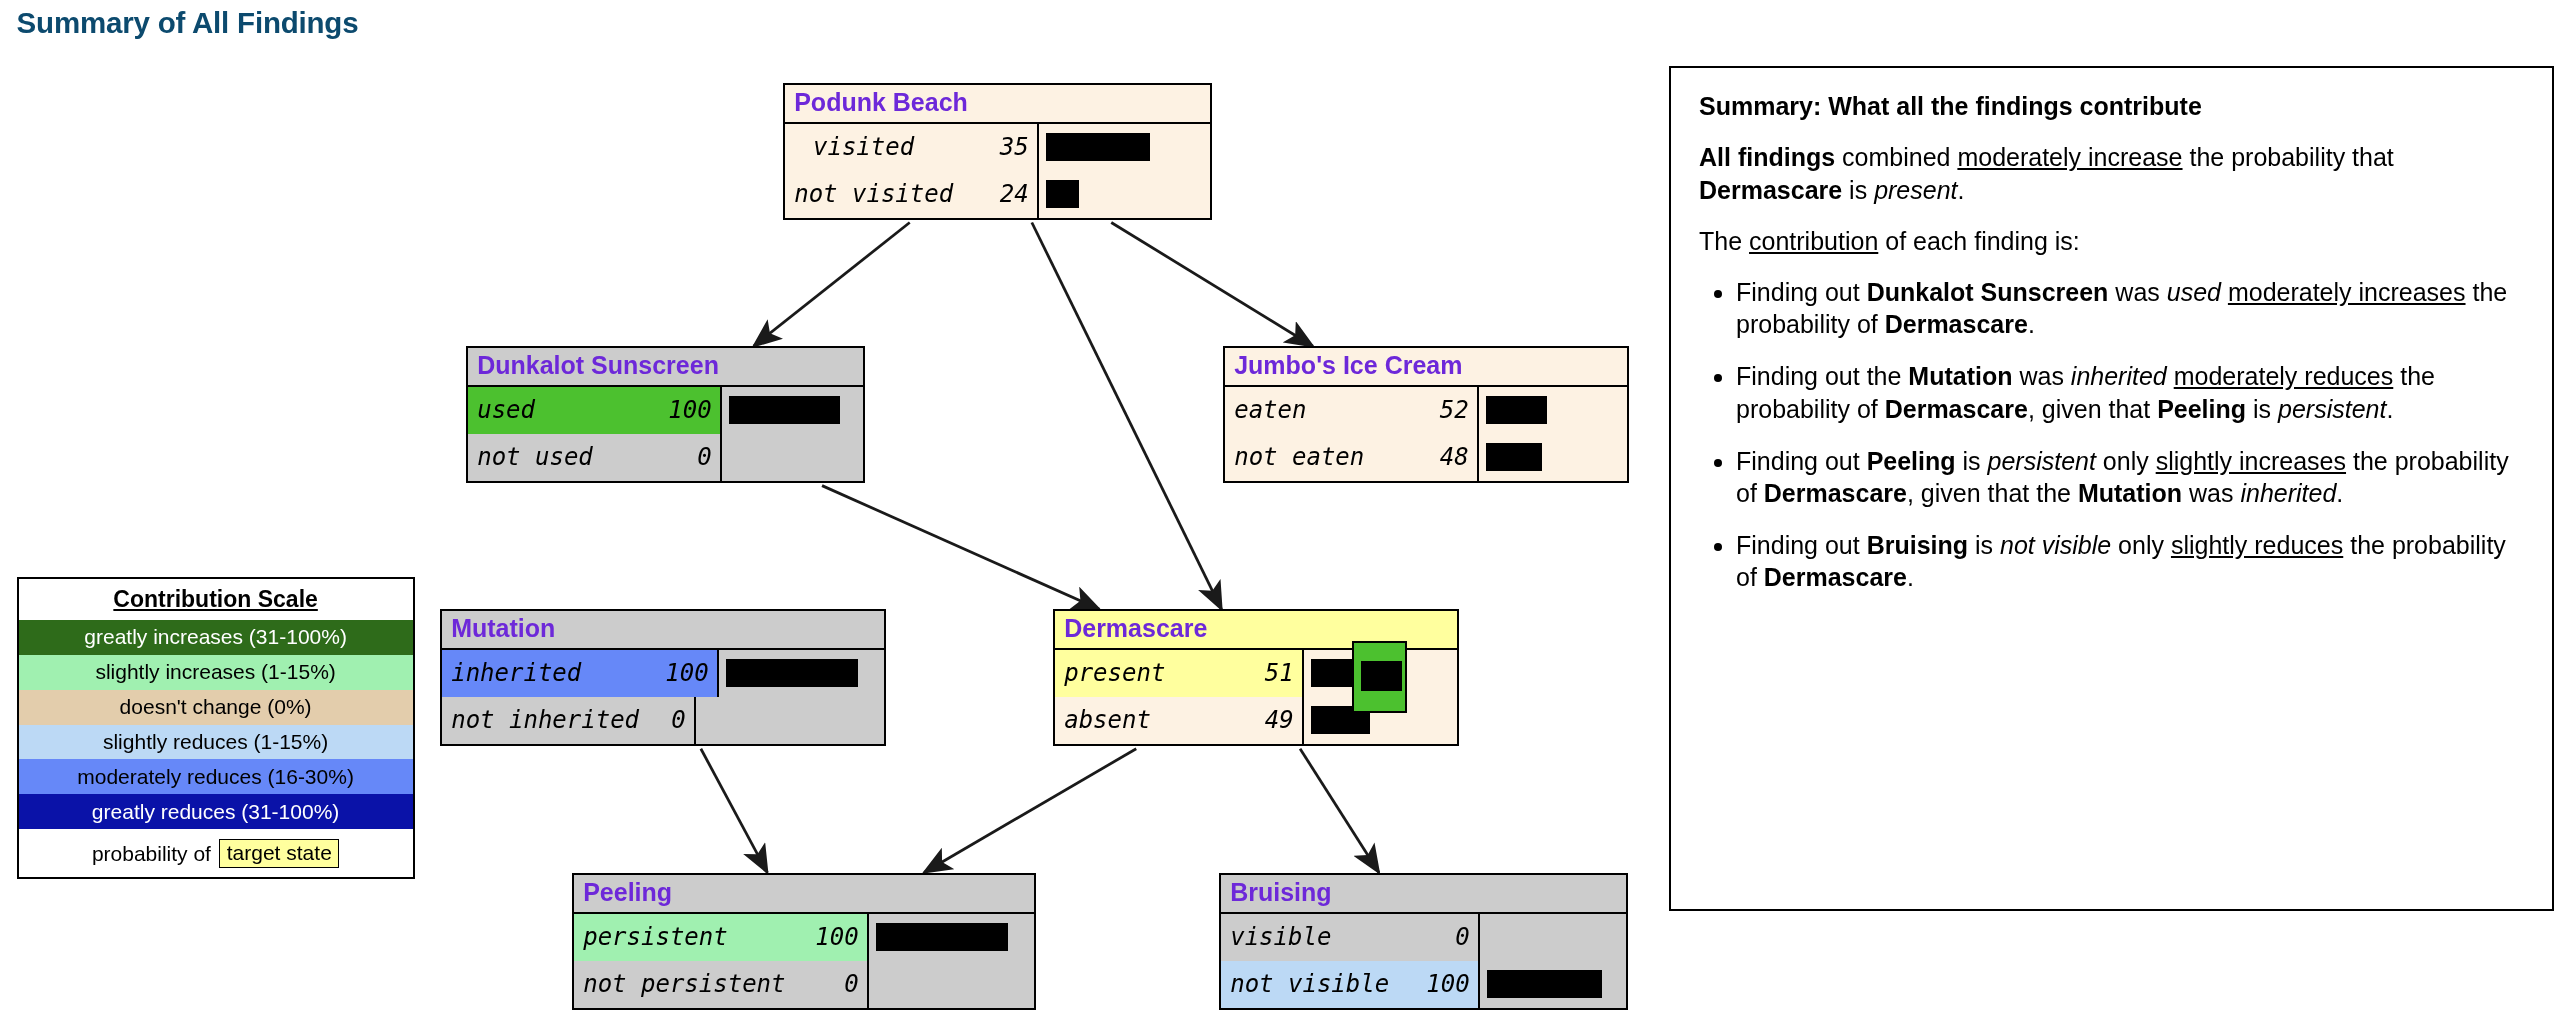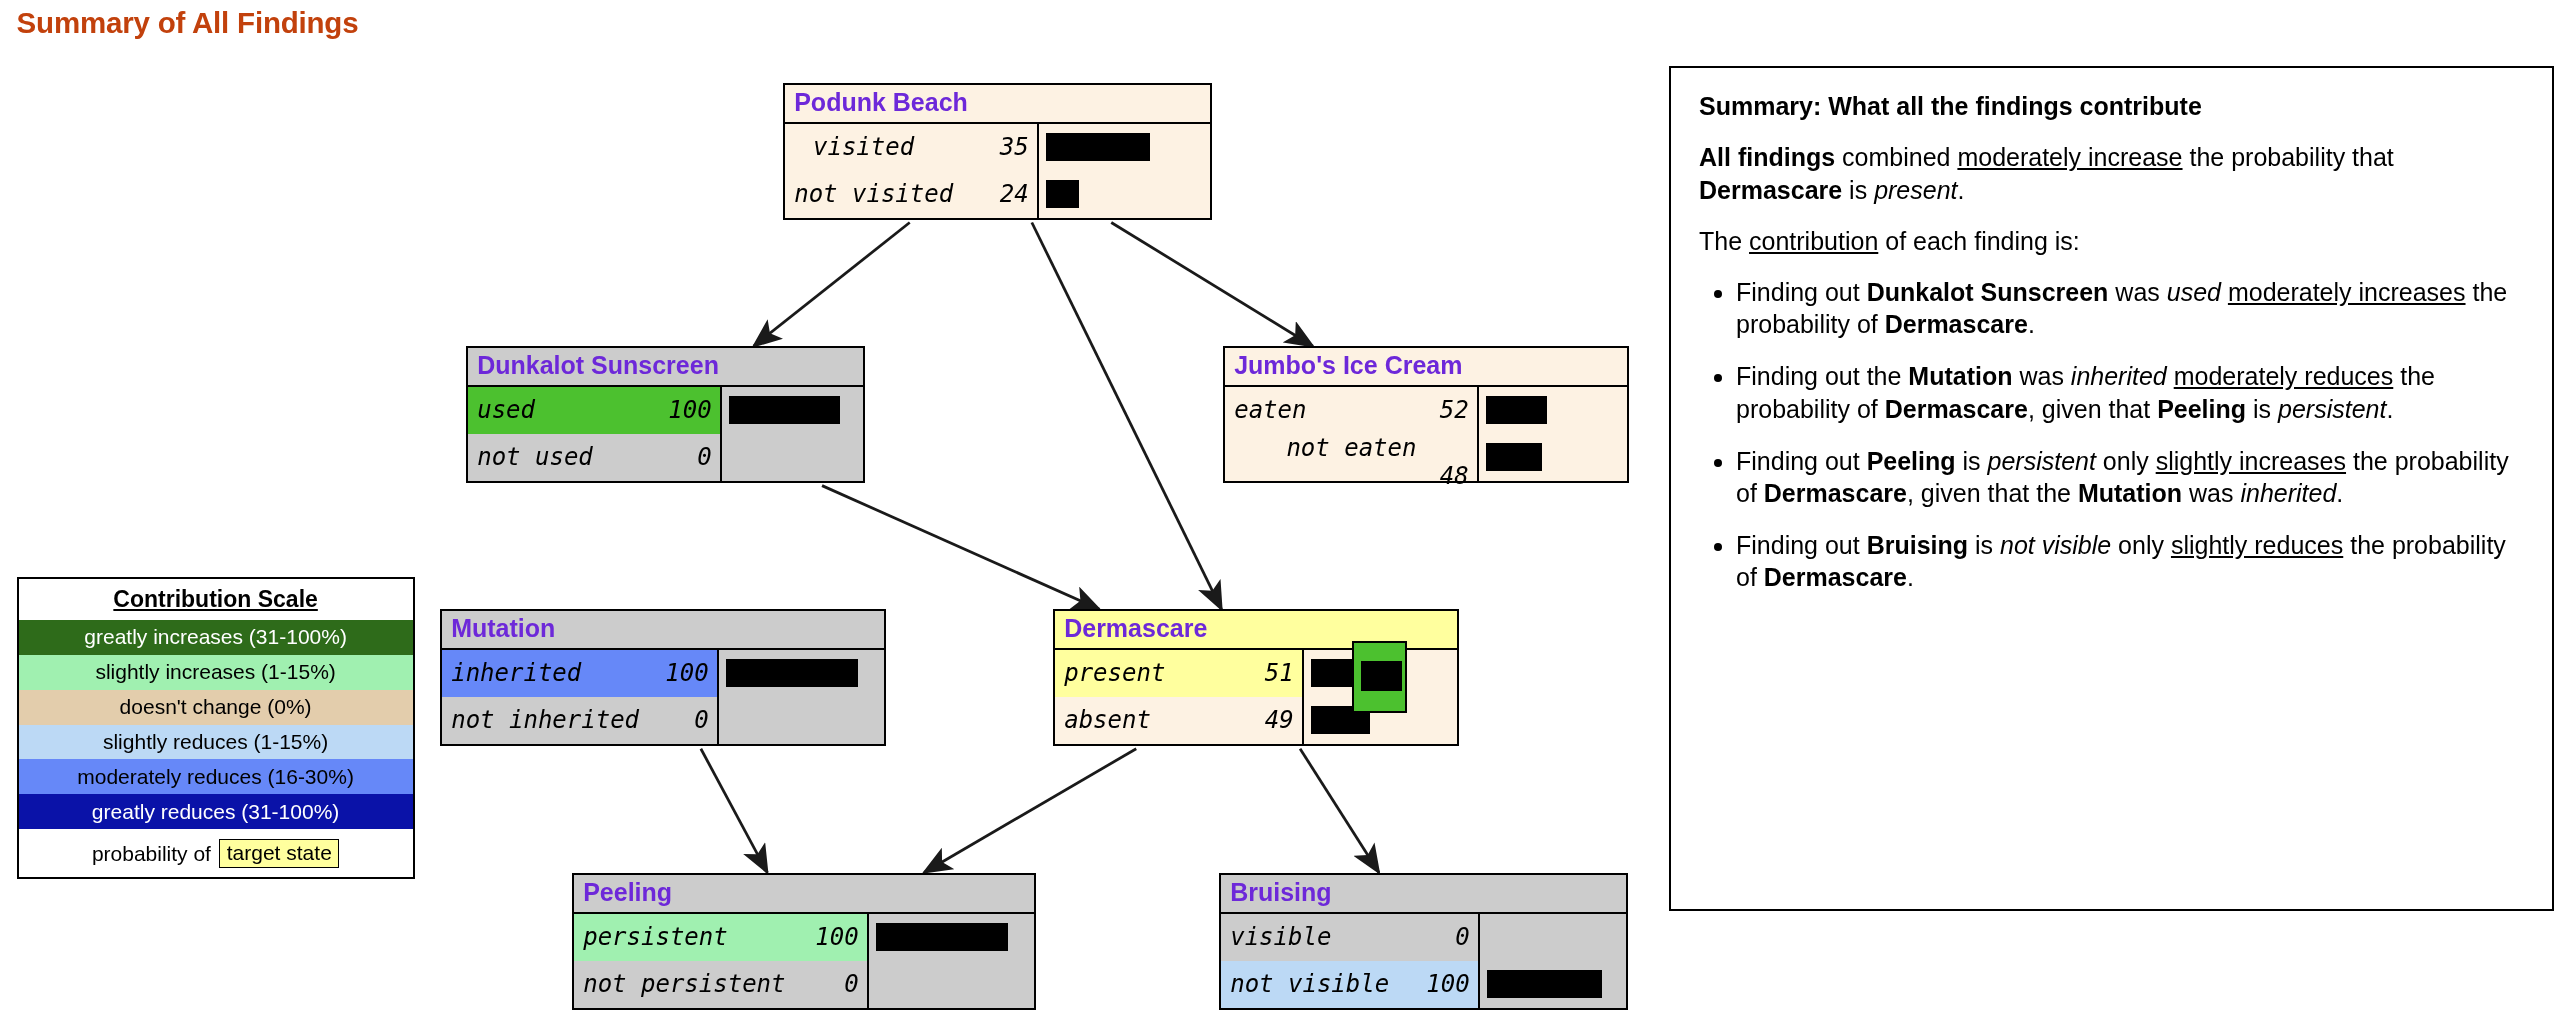--- a/index.html
+++ b/index.html
@@ -3,21 +3,21 @@
 <meta charset="utf-8">
 <style>
   html,body{margin:0;padding:0;}
   body{
     width:2576px;height:1034px;background:#fff;
     font-family:"Liberation Sans", sans-serif;
     position:relative;overflow:hidden;
   }
   #page-title{
     position:absolute;left:16.6px;top:5.5px;
-    font-size:29.5px;font-weight:bold;color:#c2410c;letter-spacing:-0.2px;
+    font-size:29.5px;font-weight:bold;color:#0c4a6e;letter-spacing:-0.2px;
   }
   
   #edge-layer{position:absolute;left:0;top:0;width:2576px;height:1034px;pointer-events:none;}
   
   .node{
     position:absolute;border:2.3px solid #000;
     background:#FDF2E3;box-sizing:border-box;
   }
   .node.gray{background:#CCCCCC;}
   .node.target{background:#FDF2E3;}
@@ -156,21 +156,21 @@
         <div class="node-row">
           <div class="row-label-cell" style="width: 254px;">
             <span class="row-state">eaten</span>
             <span class="row-value">52</span>
           </div>
           <div class="row-bar-cell">
             <div class="bar" style="width: 61px; margin-left: 7.4px;"></div>
           </div>
         </div>
         <div class="node-row">
-          <div class="row-label-cell" style="width: 254px; flex-direction: column;">
+          <div class="row-label-cell" style="width: 254px;">
             <span class="row-state">not eaten</span>
             <span class="row-value">48</span>
           </div>
           <div class="row-bar-cell">
             <div class="bar" style="width: 56px; margin-left: 7.4px;"></div>
           </div>
         </div>
       </div>
     </div>
     <div class="node gray" style="left: 440px; top: 609px; width: 446px;">
@@ -179,21 +179,21 @@
         <div class="node-row">
           <div class="row-label-cell" style="width: 277px; background: rgb(102, 136, 248);">
             <span class="row-state">inherited</span>
             <span class="row-value">100</span>
           </div>
           <div class="row-bar-cell">
             <div class="bar" style="width: 132px; margin-left: 7.4px;"></div>
           </div>
         </div>
         <div class="node-row">
-          <div class="row-label-cell" style="width: 277px;">
+          <div class="row-label-cell" style="width: 254px;">
             <span class="row-state">not inherited</span>
             <span class="row-value">0</span>
           </div>
           <div class="row-bar-cell"></div>
         </div>
       </div>
     </div>
     <div class="node target" style="left: 1053px; top: 609px; width: 406px;">
       <div class="node-title">Dermascare</div>
       <div class="node-body">

